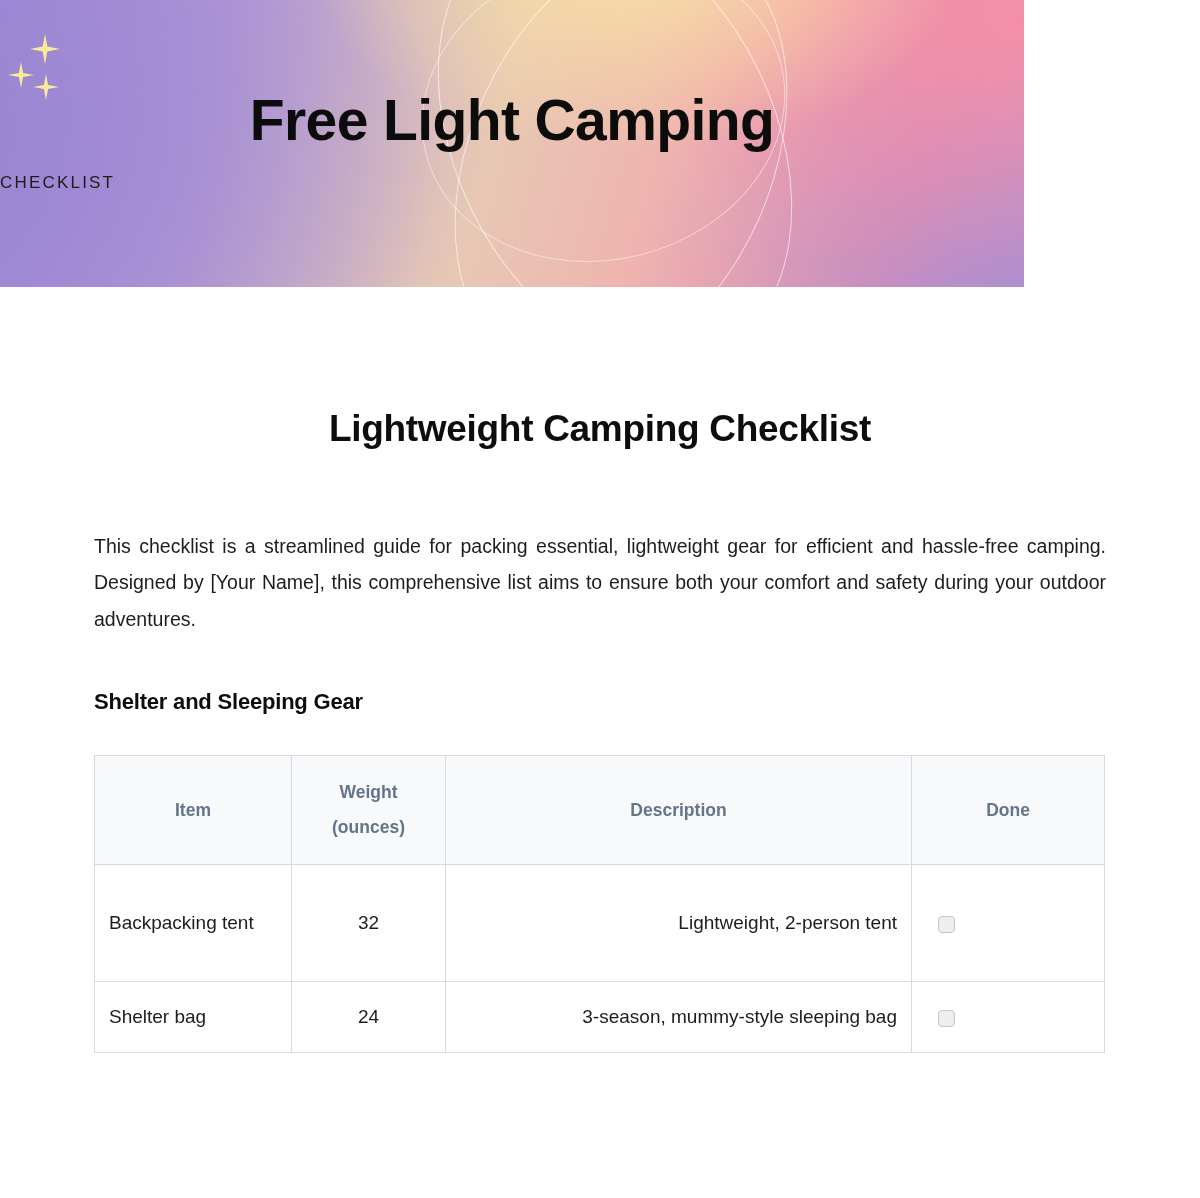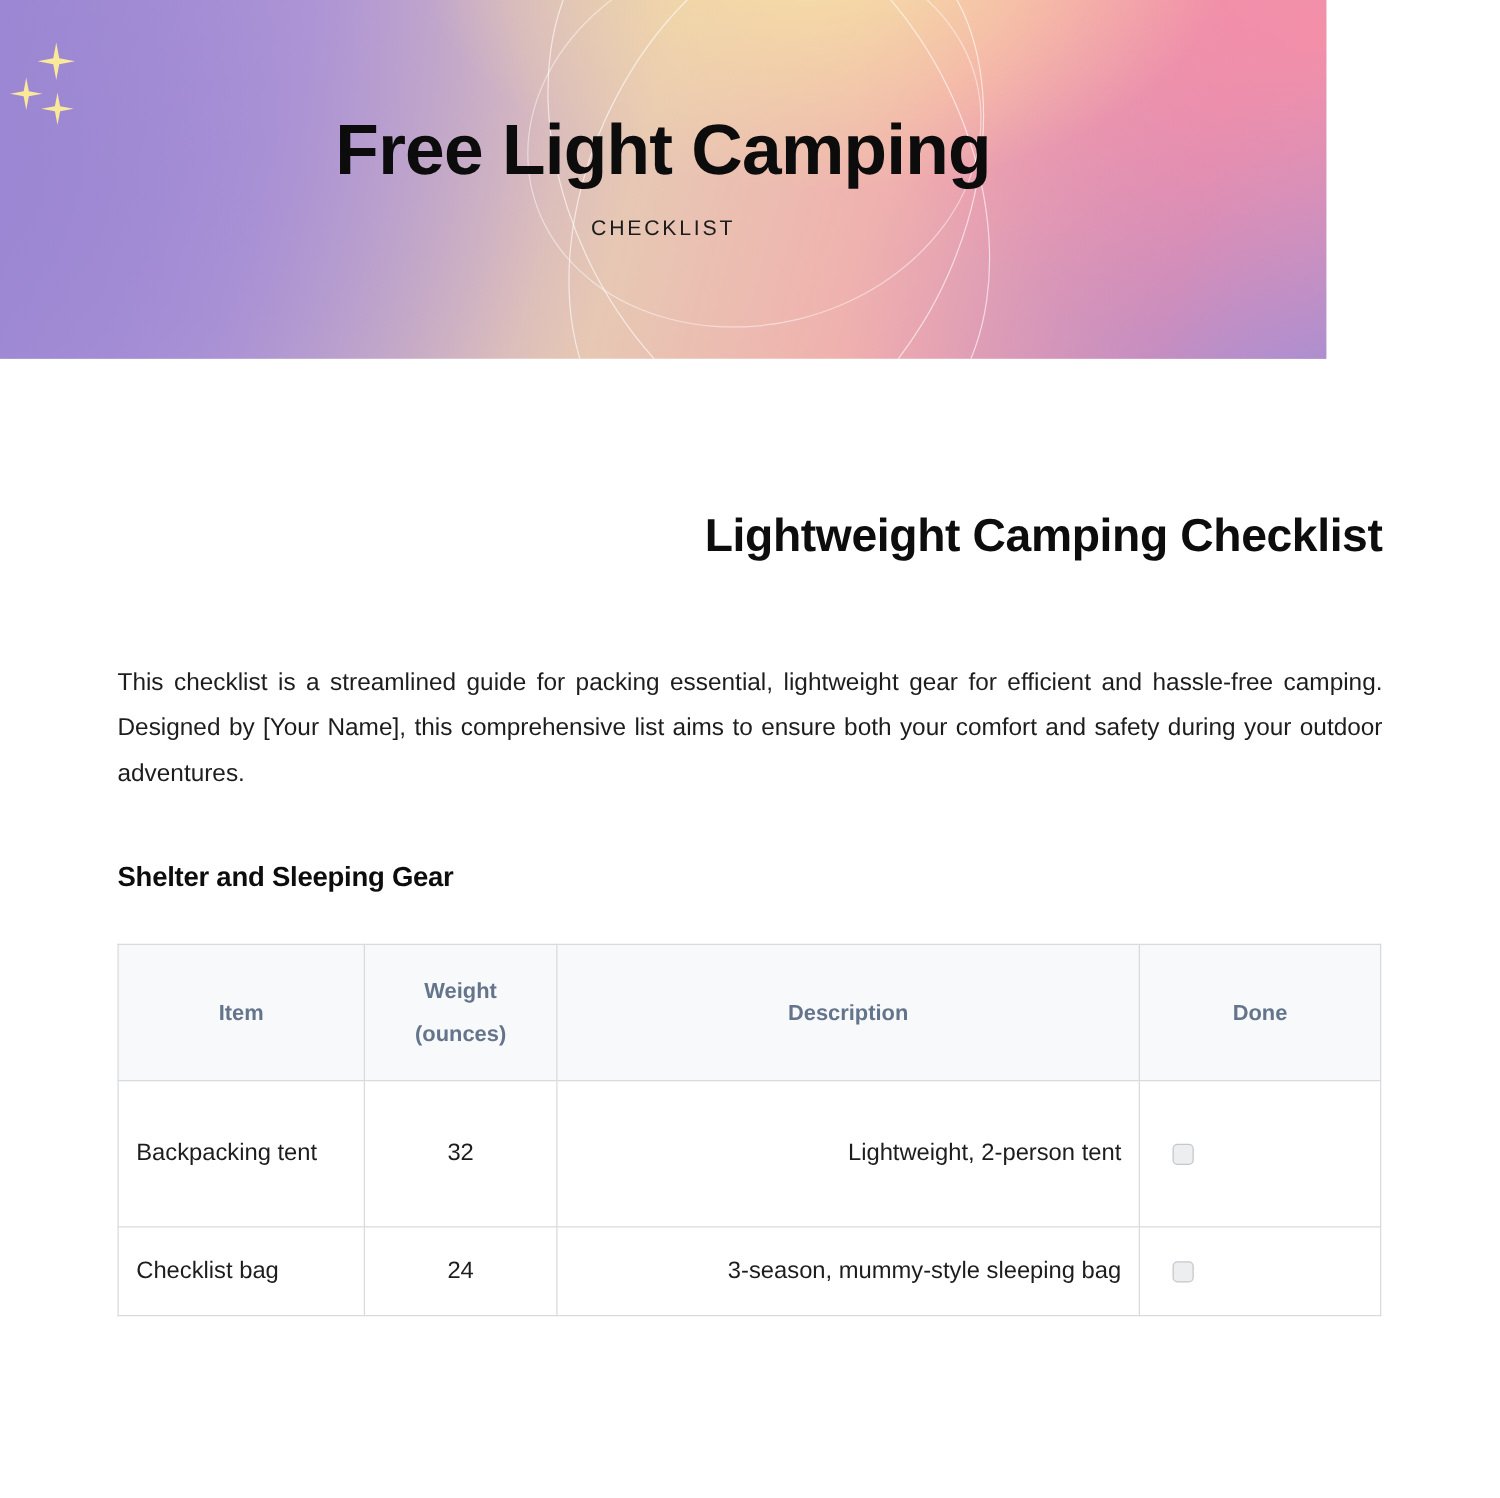--- a/index.html
+++ b/index.html
@@ -21,21 +21,20 @@
     position: relative;
     width: 1024px;
     height: 287px;
     overflow: hidden;
     background:
       radial-gradient(ellipse 520px 300px at 62% -12%,  #f7dfa4 0%, rgba(247,223,164,0) 62%),
       radial-gradient(ellipse 560px 420px at 100% 8%,   #f58fa8 0%, rgba(245,143,168,0) 68%),
       radial-gradient(ellipse 620px 520px at 104% 104%, #a78dd2 0%, rgba(167,141,210,0) 70%),
       radial-gradient(ellipse 700px 560px at -6% 50%,   #9b86d3 0%, rgba(155,134,211,0) 72%),
       linear-gradient(105deg, #9c88d4 0%, #b49ad6 22%, #e7c8b4 48%, #f3a9ac 72%, #ef8fa9 88%, #b79ad2 100%);
-    padding-left: 37px;
   }
   .banner-rings {
     position: absolute;
     left: 0; top: 0;
     width: 1200px; height: 287px;
     pointer-events: none;
   }
   .ring {
     position: absolute;
     border: 1.6px solid rgba(255,255,255,0.62);
@@ -98,35 +97,35 @@
     font-weight: bold;
     color: #0c0c0c;
     letter-spacing: -0.6px;
     line-height: 1;
     font-family: "Liberation Sans Narrow", "Liberation Sans", sans-serif;
   }
   .banner-subtitle {
     position: absolute;
     left: 0; right: 0;
     top: 173px;
-    text-align: center;
+    text-align: left;
     font-size: 17px;
     font-weight: normal;
     color: #1c1c1c;
     letter-spacing: 2.2px;
   }
 
   
   .doc {
     width: 1012px;
     margin: 0 auto;
     padding-top: 122px;
   }
   .doc-title {
-    text-align: right;
+    text-align: center;
     font-size: 37px;
     font-weight: bold;
     color: #0d0d0d;
     letter-spacing: -0.3px;
     margin: 0;
     line-height: 1.1;
   }
   .doc-intro {
     margin: 78px 0 0 0;
     font-size: 19.5px;
@@ -265,21 +264,21 @@
       <tr class="row-tall">
         <td class="cell-item">Backpacking tent</td>
         <td class="cell-weight">32</td>
         <td class="cell-desc">Lightweight, 2-person tent</td>
         <td class="cell-done">
           <span class="checkbox"></span>
         </td>
       </tr>
 
       <tr>
-        <td class="cell-item">Checklist bag</td>
+        <td class="cell-item">Shelter bag</td>
         <td class="cell-weight">24</td>
         <td class="cell-desc">3-season, mummy-style sleeping bag</td>
         <td class="cell-done">
           <span class="checkbox"></span>
         </td>
       </tr>
 
 
 
     </tbody>

